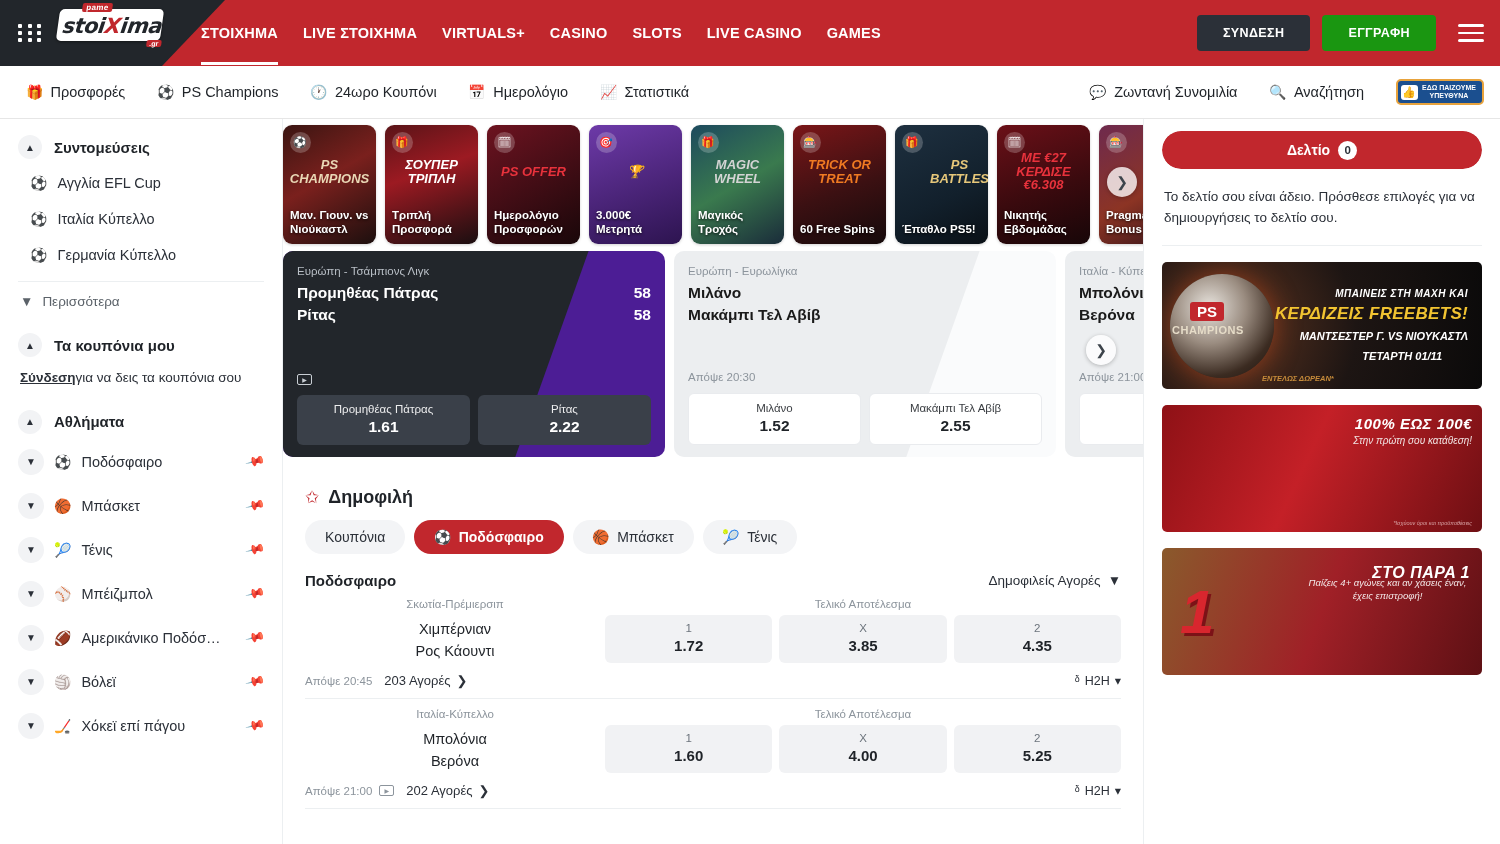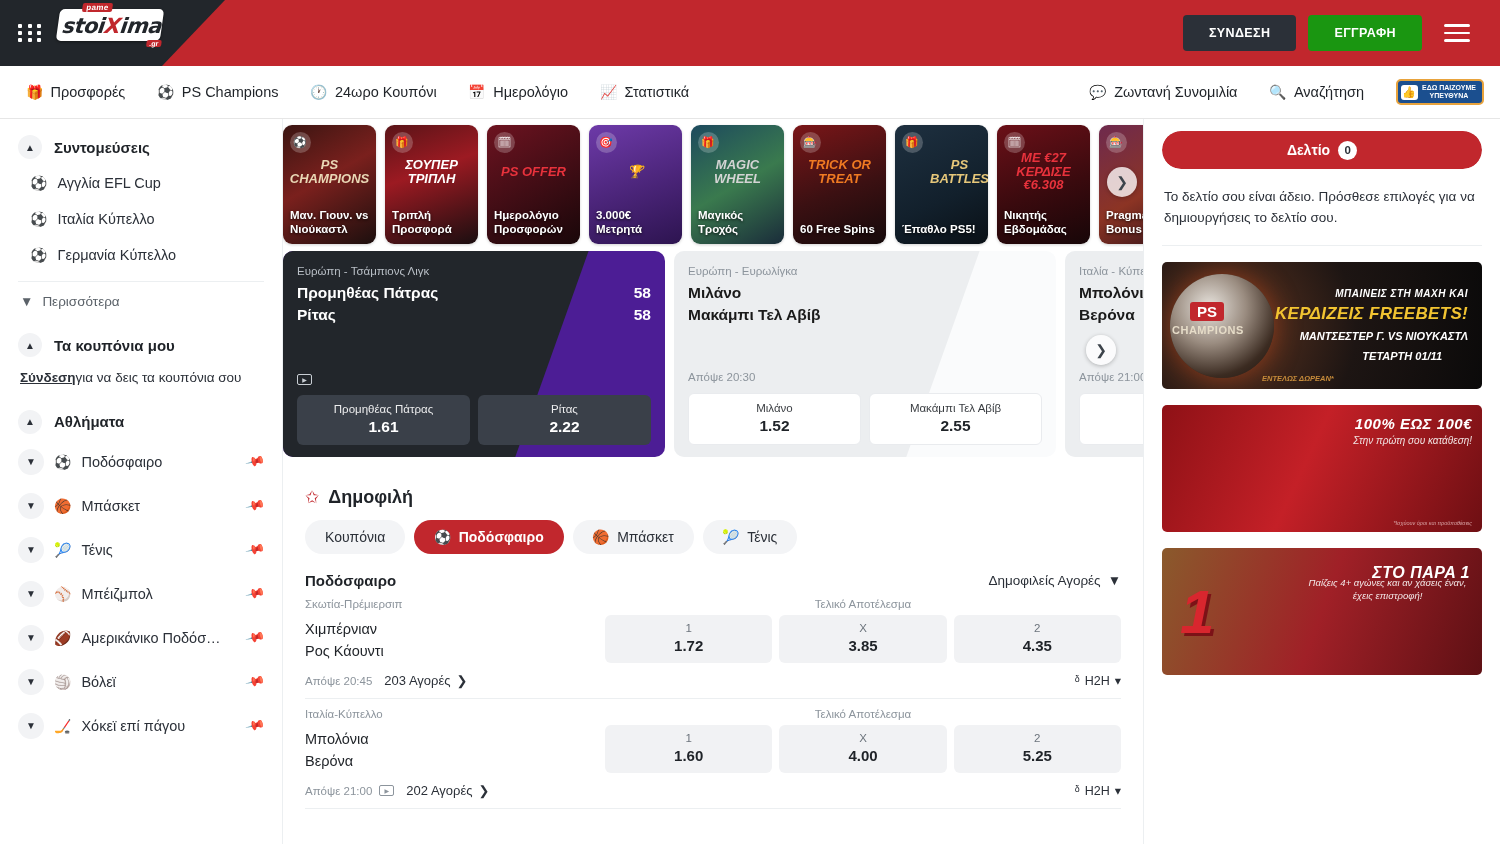--- a/index.html
+++ b/index.html
@@ -44,21 +44,21 @@
   }
   .mainnav { display: flex; gap: 25px; margin-left: 35px; position: relative; z-index: 3; }
   .mainnav a {
     color: #fff; font-size: 14.5px; font-weight: bold; text-decoration: none;
     letter-spacing: .2px; cursor: pointer; white-space: nowrap;
   }
   .mainnav a.active { position: relative; }
   .mainnav a.active::after {
     content: ""; position: absolute; left: 0; right: 0; bottom: -24px; height: 3px; background: #fff;
   }
-  .top-right { margin-left: auto; display: flex; align-items: center; gap: 12px; padding-right: 30px; z-index: 3; }
+  .top-right { margin-left: auto; display: flex; align-items: center; gap: 12px; padding-right: 16px; z-index: 3; }
   .btn-login {
     background: #2b3038; color: #fff; border: none; font-weight: bold; font-size: 12.5px;
     padding: 11px 26px; border-radius: 4px; cursor: pointer; letter-spacing: .4px;
   }
   .btn-register {
     background: #1a9611; color: #fff; border: none; font-weight: bold; font-size: 12.5px;
     padding: 11px 26px; border-radius: 4px; cursor: pointer; letter-spacing: .4px;
   }
   .burger { width: 26px; margin-left: 10px; cursor: pointer; }
   .burger i { display: block; height: 2.5px; background: #fff; margin: 5px 0; border-radius: 2px; }
@@ -191,21 +191,21 @@
     display: flex; align-items: center; gap: 7px; cursor: pointer; border: none;
   }
   .tab.active { background: #c1272d; color: #fff; font-weight: bold; }
 
   .sec-title-row { display: flex; align-items: center; margin: 18px 22px 0; }
   .sec-title { font-size: 15px; font-weight: bold; color: #1f2328; }
   .mkt-select { margin-left: auto; font-size: 13.5px; color: #2b3038; display: flex; align-items: center; gap: 7px; cursor: pointer; }
 
   .mrow { margin: 0 22px; border-bottom: 1px solid #eceff1; padding: 9px 0 4px; position: relative; }
   .mrow-top { display: flex; }
-  .mrow-left { width: 300px; }
+  .mrow-left { width: 300px; text-align: center; }
   .mrow-league { font-size: 11.5px; color: #8c949c; margin-bottom: 9px; }
   .mrow-team { font-size: 14.5px; color: #1f2328; line-height: 1.5; }
   .mrow-right { flex: 1; }
   .mkt-name { font-size: 11.5px; color: #8c949c; text-align: center; margin-bottom: 5px; }
   .odds3 { display: flex; gap: 7px; }
   .o3 {
     flex: 1; background: #f1f2f4; border-radius: 6px; text-align: center; padding: 7px 0 9px; cursor: pointer;
   }
   .o3 .k { font-size: 11.5px; color: #6c747c; }
   .o3 .v { font-size: 15px; font-weight: bold; color: #1f2328; margin-top: 3px; }
@@ -304,20 +304,29 @@
   <div class="logo-wrap">
     <div class="logo-badge">
       <span class="logo-pame">pame</span>
       <div class="logo-main">
         <span>stoi</span><span class="logo-x">X</span><span>ima</span>
       </div>
       <span class="logo-gr">.gr</span>
     </div>
   </div>
 
+  <nav class="mainnav">
+    <a class="active">ΣΤΟΙΧΗΜΑ</a>
+    <a>LIVE ΣΤΟΙΧΗΜΑ</a>
+    <a>VIRTUALS+</a>
+    <a>CASINO</a>
+    <a>SLOTS</a>
+    <a>LIVE CASINO</a>
+    <a>GAMES</a>
+  </nav>
 
   <div class="top-right">
     <button class="btn-login">ΣΥΝΔΕΣΗ</button>
     <button class="btn-register">ΕΓΓΡΑΦΗ</button>
     <div class="burger">
         <i></i>
         <i></i>
         <i></i>
       </div>
   </div>

